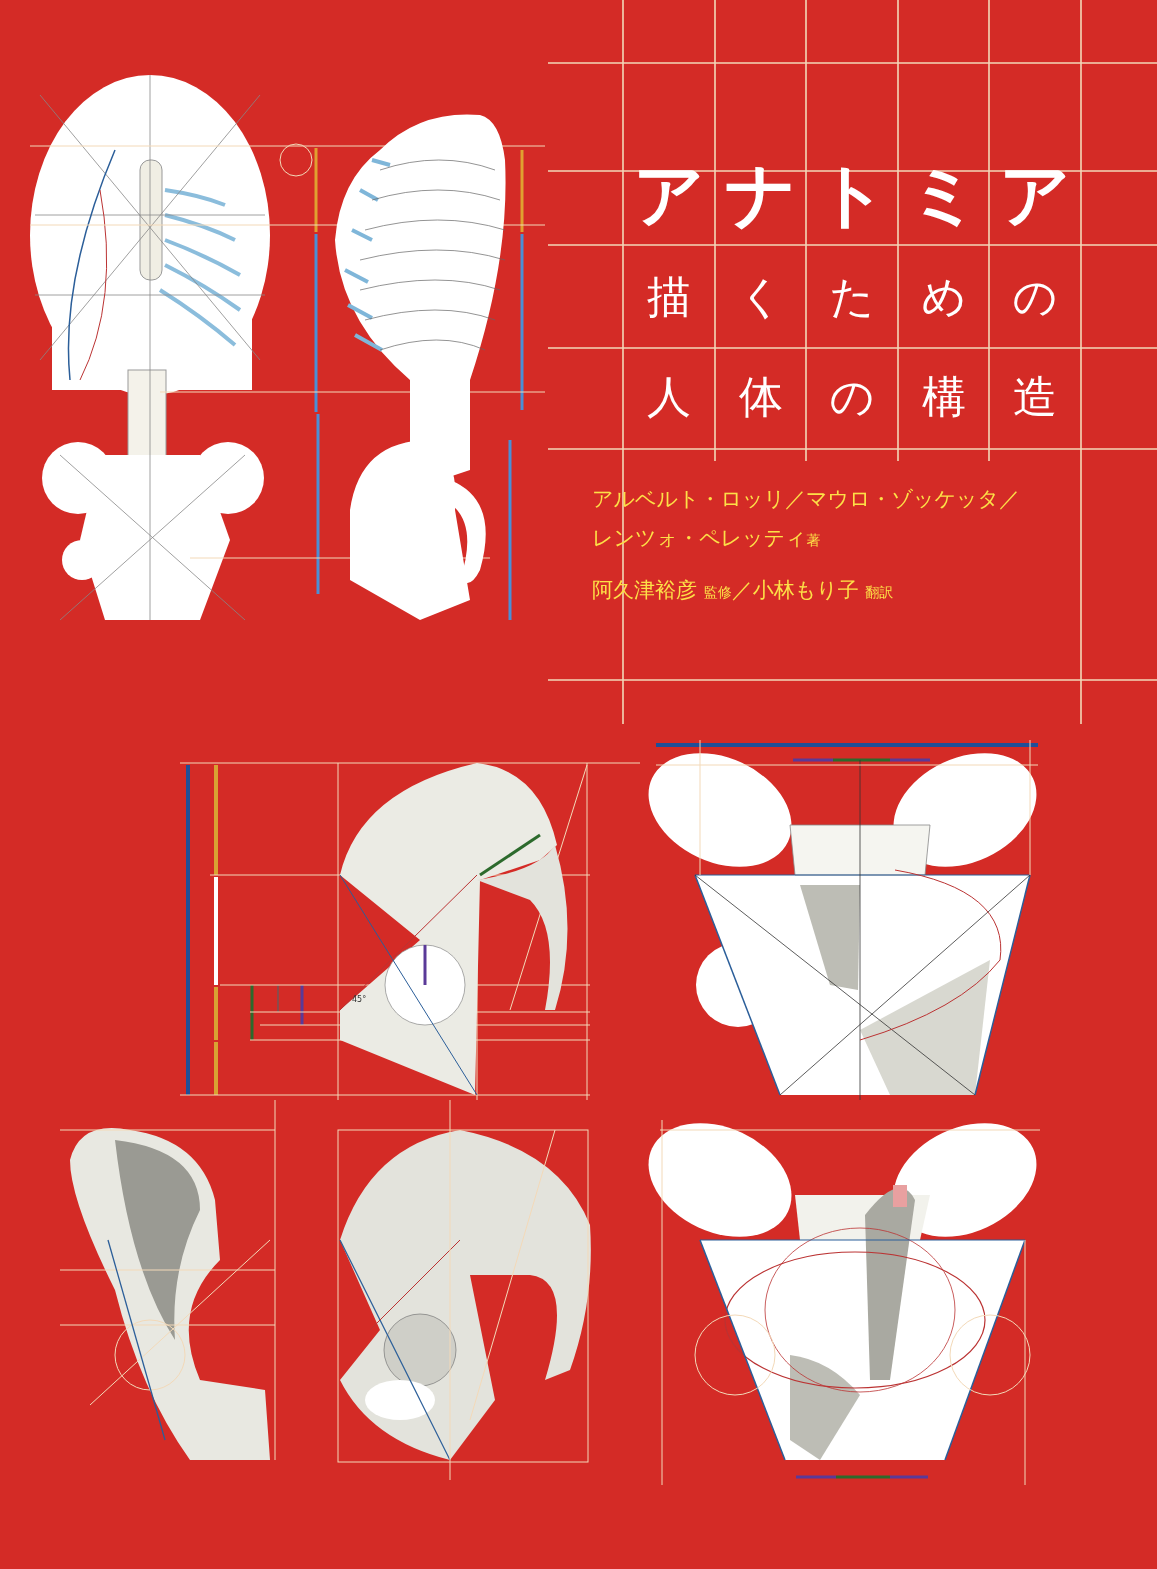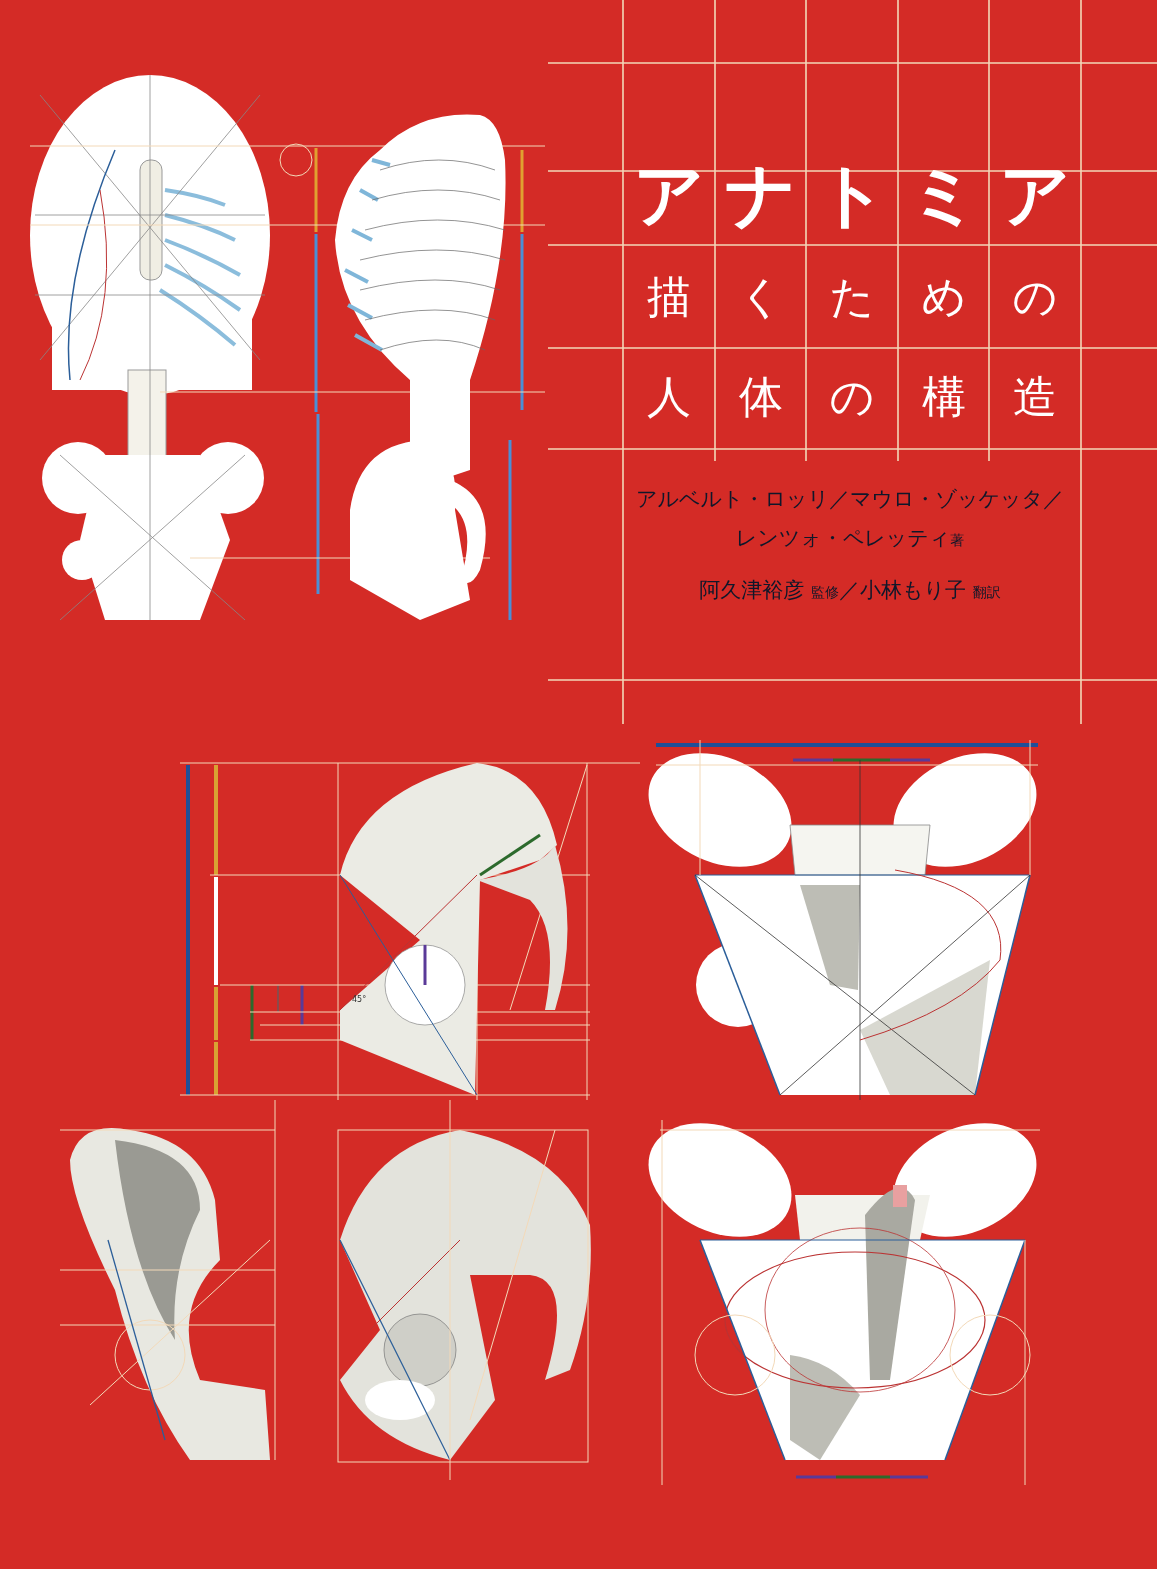--- a/index.html
+++ b/index.html
@@ -3,21 +3,21 @@
 <meta charset="utf-8">
 <style>
   html, body { margin: 0; padding: 0; }
   body { width: 1157px; height: 1569px; overflow: hidden; background: #D42B26; position: relative; font-family: "DejaVu Sans", "Liberation Sans", sans-serif; }
   .cover { position: absolute; left: 0; top: 0; width: 1157px; height: 1569px; background: #D42B26; }
   svg.art { position: absolute; left: 0; top: 0; }
   .title-cell { position: absolute; display: flex; align-items: center; justify-content: center; color: #fff; }
   .t1 { font-size: 70px; font-weight: bold; top: 150px; height: 92px; width: 92px; }
   .t2 { font-size: 44px; top: 257px; height: 80px; width: 92px; }
   .t3 { font-size: 44px; top: 357px; height: 80px; width: 92px; }
-  .author { position: absolute; color: #0f172a; white-space: nowrap; text-align: center; left: 610px; width: 480px; }
+  .author { position: absolute; color: #fde047; white-space: nowrap; left: 592px; width: 480px; }
   .a1 { top: 485px; font-size: 21px; }
   .a2 { top: 524px; font-size: 21px; }
   .a3 { top: 576px; font-size: 21px; }
   .small { font-size: 14px; }
 </style>
 </head>
 <body>
 
 <div class="cover">
 

